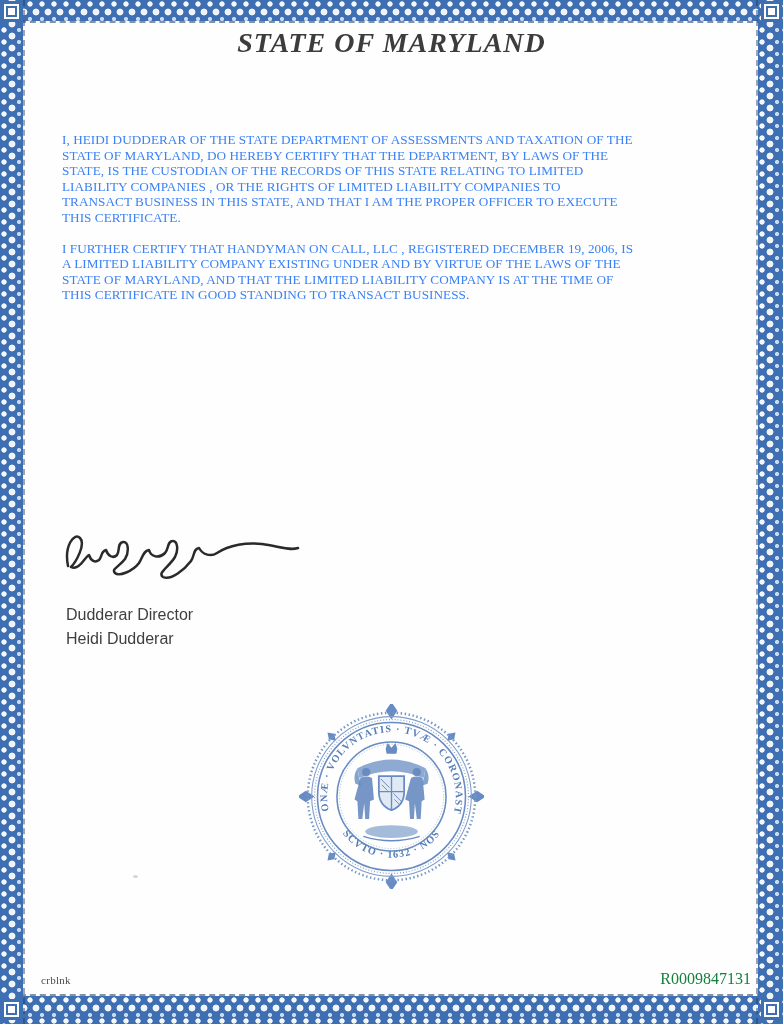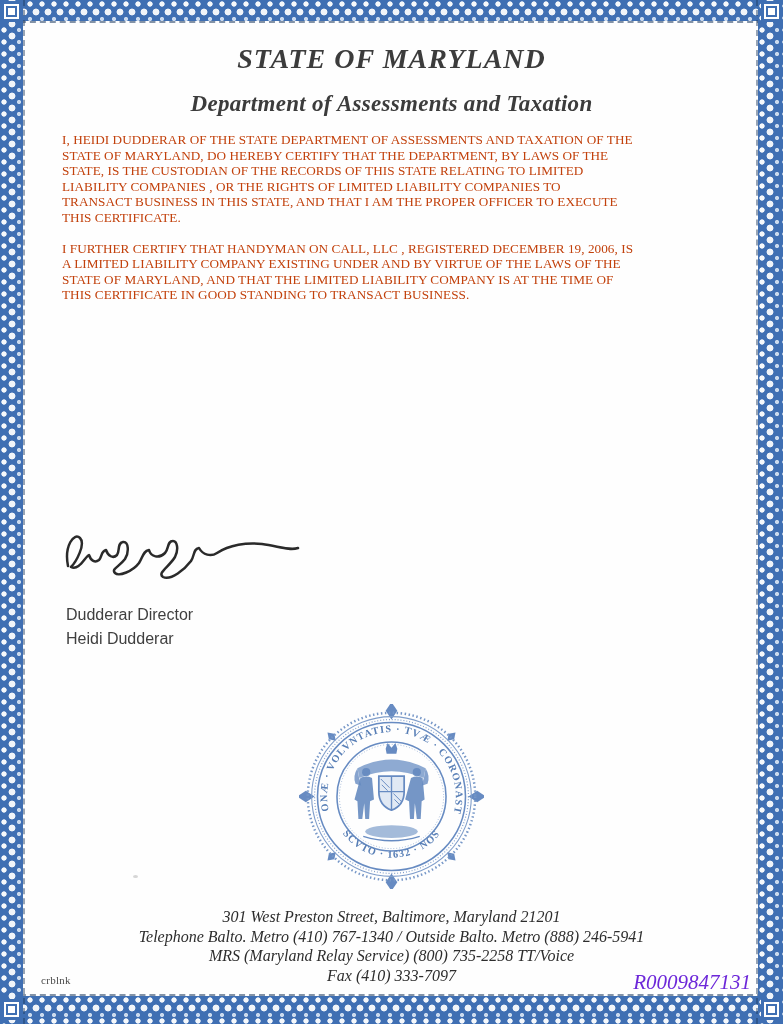--- a/index.html
+++ b/index.html
@@ -55,31 +55,31 @@
   }
   .corner.tl { left: 1px;  top: 1px; }
   .corner.tr { right: 1px; top: 1px; }
   .corner.bl { left: 1px;  bottom: 4px; }
   .corner.br { right: 1px; bottom: 4px; }
 
   
   .header { position: absolute; left: 0; right: 0; top: 27px; text-align: center; color: #3c3c3c; }
   .header .title {
     font-size: 28px; font-weight: bold; font-style: italic;
-    letter-spacing: 1px; margin: 16px;
+    letter-spacing: 1px; margin: 0;
   }
   .header .subtitle {
     font-size: 23px; font-weight: bold; font-style: italic;
     letter-spacing: 0.3px; margin: 2px 0 0 0;
   }
 
   
   .bodytext {
     position: absolute; left: 62px; top: 132px; width: 620px;
-    font-size: 13.2px; line-height: 15.6px; color: #c2410c;
+    font-size: 13.2px; line-height: 15.6px; color: #3b82f6;
     letter-spacing: 0.05px;
   }
   .bodytext p { margin: 0 0 15px 0; white-space: pre-line; }
 
   
   .sig-svg { position: absolute; left: 58px; top: 512px; }
   .sig-name, .sig-role {
     position: absolute; left: 66px;
     font-family: "Liberation Sans", sans-serif;
     font-size: 16px; color: #3f3f3f;
@@ -100,21 +100,21 @@
     position: absolute; left: 0; right: 0; top: 907px;
     text-align: center; font-style: italic;
     font-size: 16px; line-height: 19.5px; color: #2d2d2d;
   }
   .mark-left {
     position: absolute; left: 41px; top: 974px;
     font-size: 11px; color: #4a4a4a; letter-spacing: 0.3px;
   }
   .mark-right {
     position: absolute; right: 32px; top: 970px;
-    font-size: 21px; color: #6d28d9; font-style: italic;
+    font-size: 16px; color: #15803d;
   }
   .artifact {
     position: absolute; left: 133px; top: 875px;
     width: 5px; height: 3px; background: #c4c4c4;
     border-radius: 50%; opacity: 0.7;
   }
 </style>
 </head>
 <body>
 
@@ -124,21 +124,20 @@
   <div class="lace lace-bottom"></div>
   <div class="lace lace-left"></div>
   <div class="lace lace-right"></div>
   <div class="corner tl"></div>
   <div class="corner tr"></div>
   <div class="corner bl"></div>
   <div class="corner br"></div>
 
   <div class="header">
     <div class="title">STATE OF MARYLAND</div>
-    <div class="subtitle">Department of Assessments and Taxation</div>
   </div>
 
   <div class="bodytext">
     <p>I, HEIDI DUDDERAR OF THE STATE DEPARTMENT OF ASSESSMENTS AND TAXATION OF THE
 STATE OF  MARYLAND, DO HEREBY CERTIFY THAT THE DEPARTMENT, BY LAWS OF THE
 STATE, IS THE CUSTODIAN OF THE RECORDS OF THIS STATE RELATING TO LIMITED
 LIABILITY COMPANIES , OR THE RIGHTS OF LIMITED LIABILITY COMPANIES  TO
 TRANSACT BUSINESS IN THIS STATE, AND THAT I AM THE PROPER OFFICER TO EXECUTE
 THIS CERTIFICATE.</p>
     <p>I FURTHER CERTIFY THAT HANDYMAN ON CALL, LLC , REGISTERED DECEMBER 19, 2006, IS
@@ -207,24 +206,18 @@
 
       <path d="M82,74 h26 v16 q0,14 -13,19 q-13,-5 -13,-19 Z" fill="#dfe8f4" stroke="#5b82bd" stroke-width="1.8"></path>
       <path d="M82,90 h26 M95,74 v35" stroke="#5b82bd" stroke-width="1.4" fill="none"></path>
       <path d="M84,77 l9,9 M85,83 l6,6 M97,92 l8,8 M98,98 l5,5" stroke="#5b82bd" stroke-width="1" fill="none"></path>
 
       <ellipse cx="95" cy="131" rx="27" ry="6.5" fill="#7b9cc9" opacity="0.75"></ellipse>
       <path d="M66,136 q29,9 58,0" stroke="#5b82bd" stroke-width="1.5" fill="none"></path>
     </g>
   </svg>
 
-  <div class="footer">
-    <div>301 West Preston Street, Baltimore, Maryland 21201</div>
-    <div>Telephone Balto. Metro (410) 767-1340 / Outside Balto. Metro (888) 246-5941</div>
-    <div>MRS (Maryland Relay Service) (800) 735-2258 TT/Voice</div>
-    <div>Fax (410) 333-7097</div>
-  </div>
 
   <div class="mark-left">crblnk</div>
   <div class="mark-right">R0009847131</div>
   <div class="artifact"></div>
 
 </div>
 
 </body></html>

